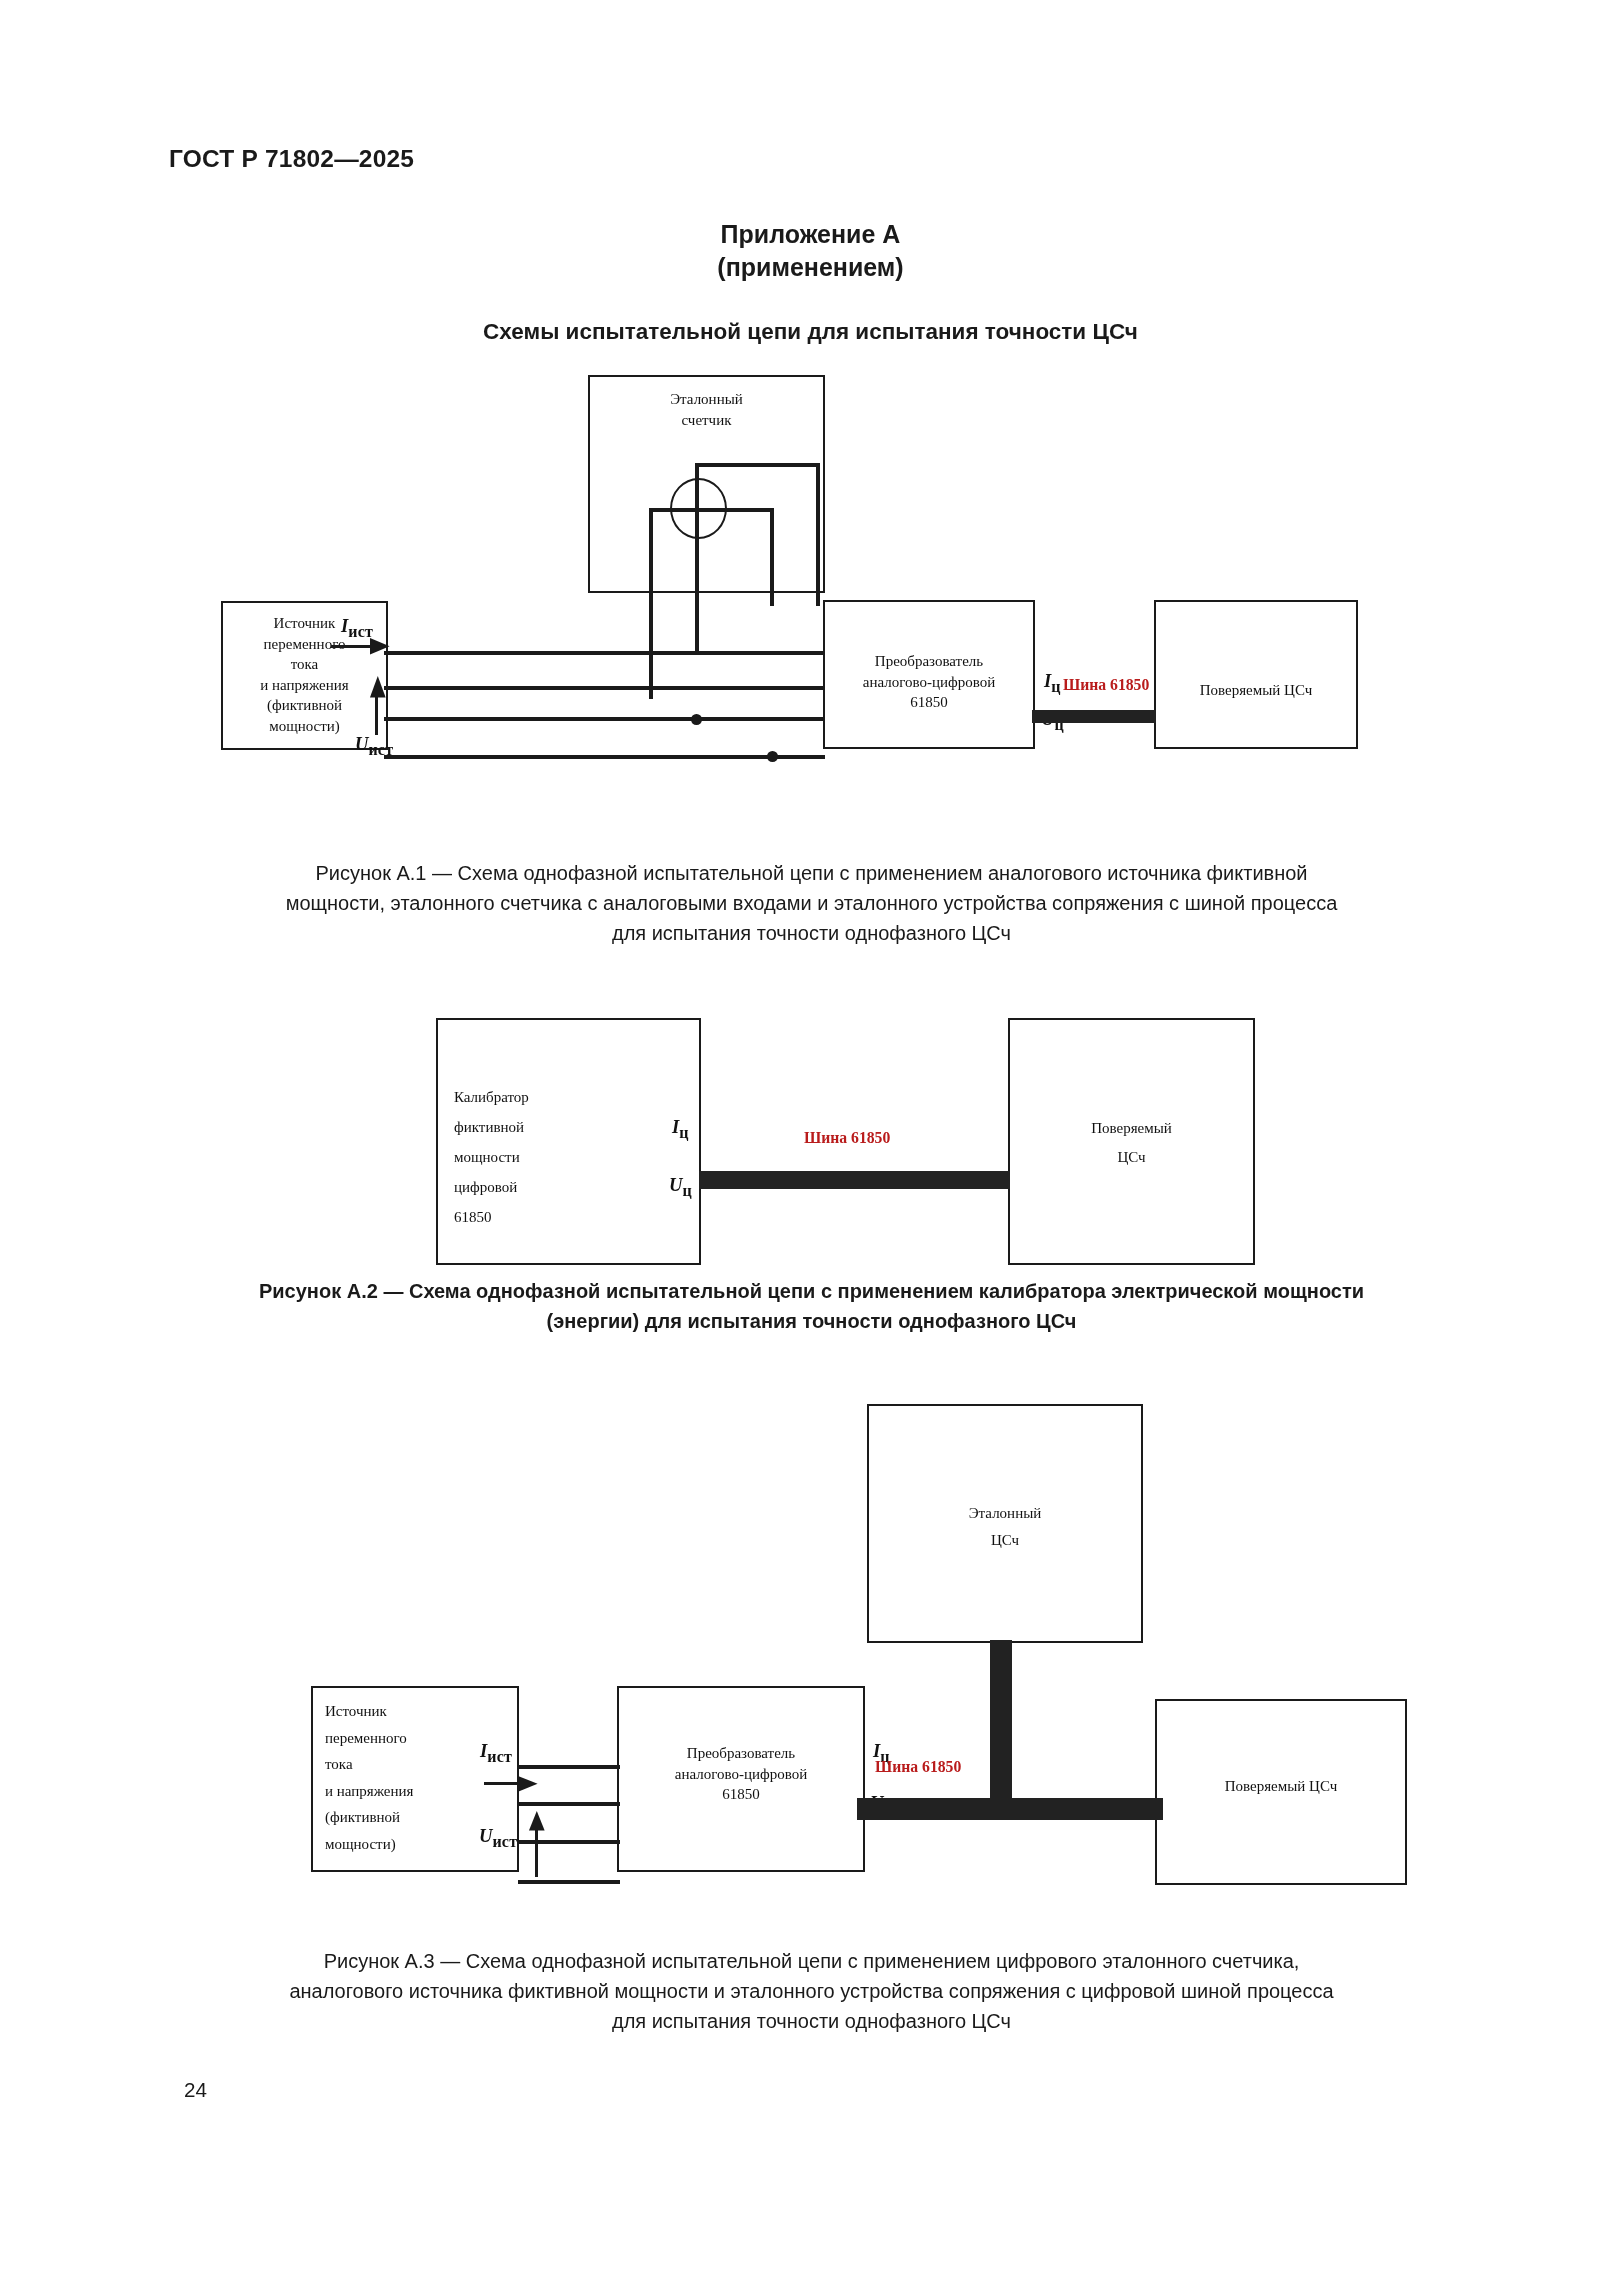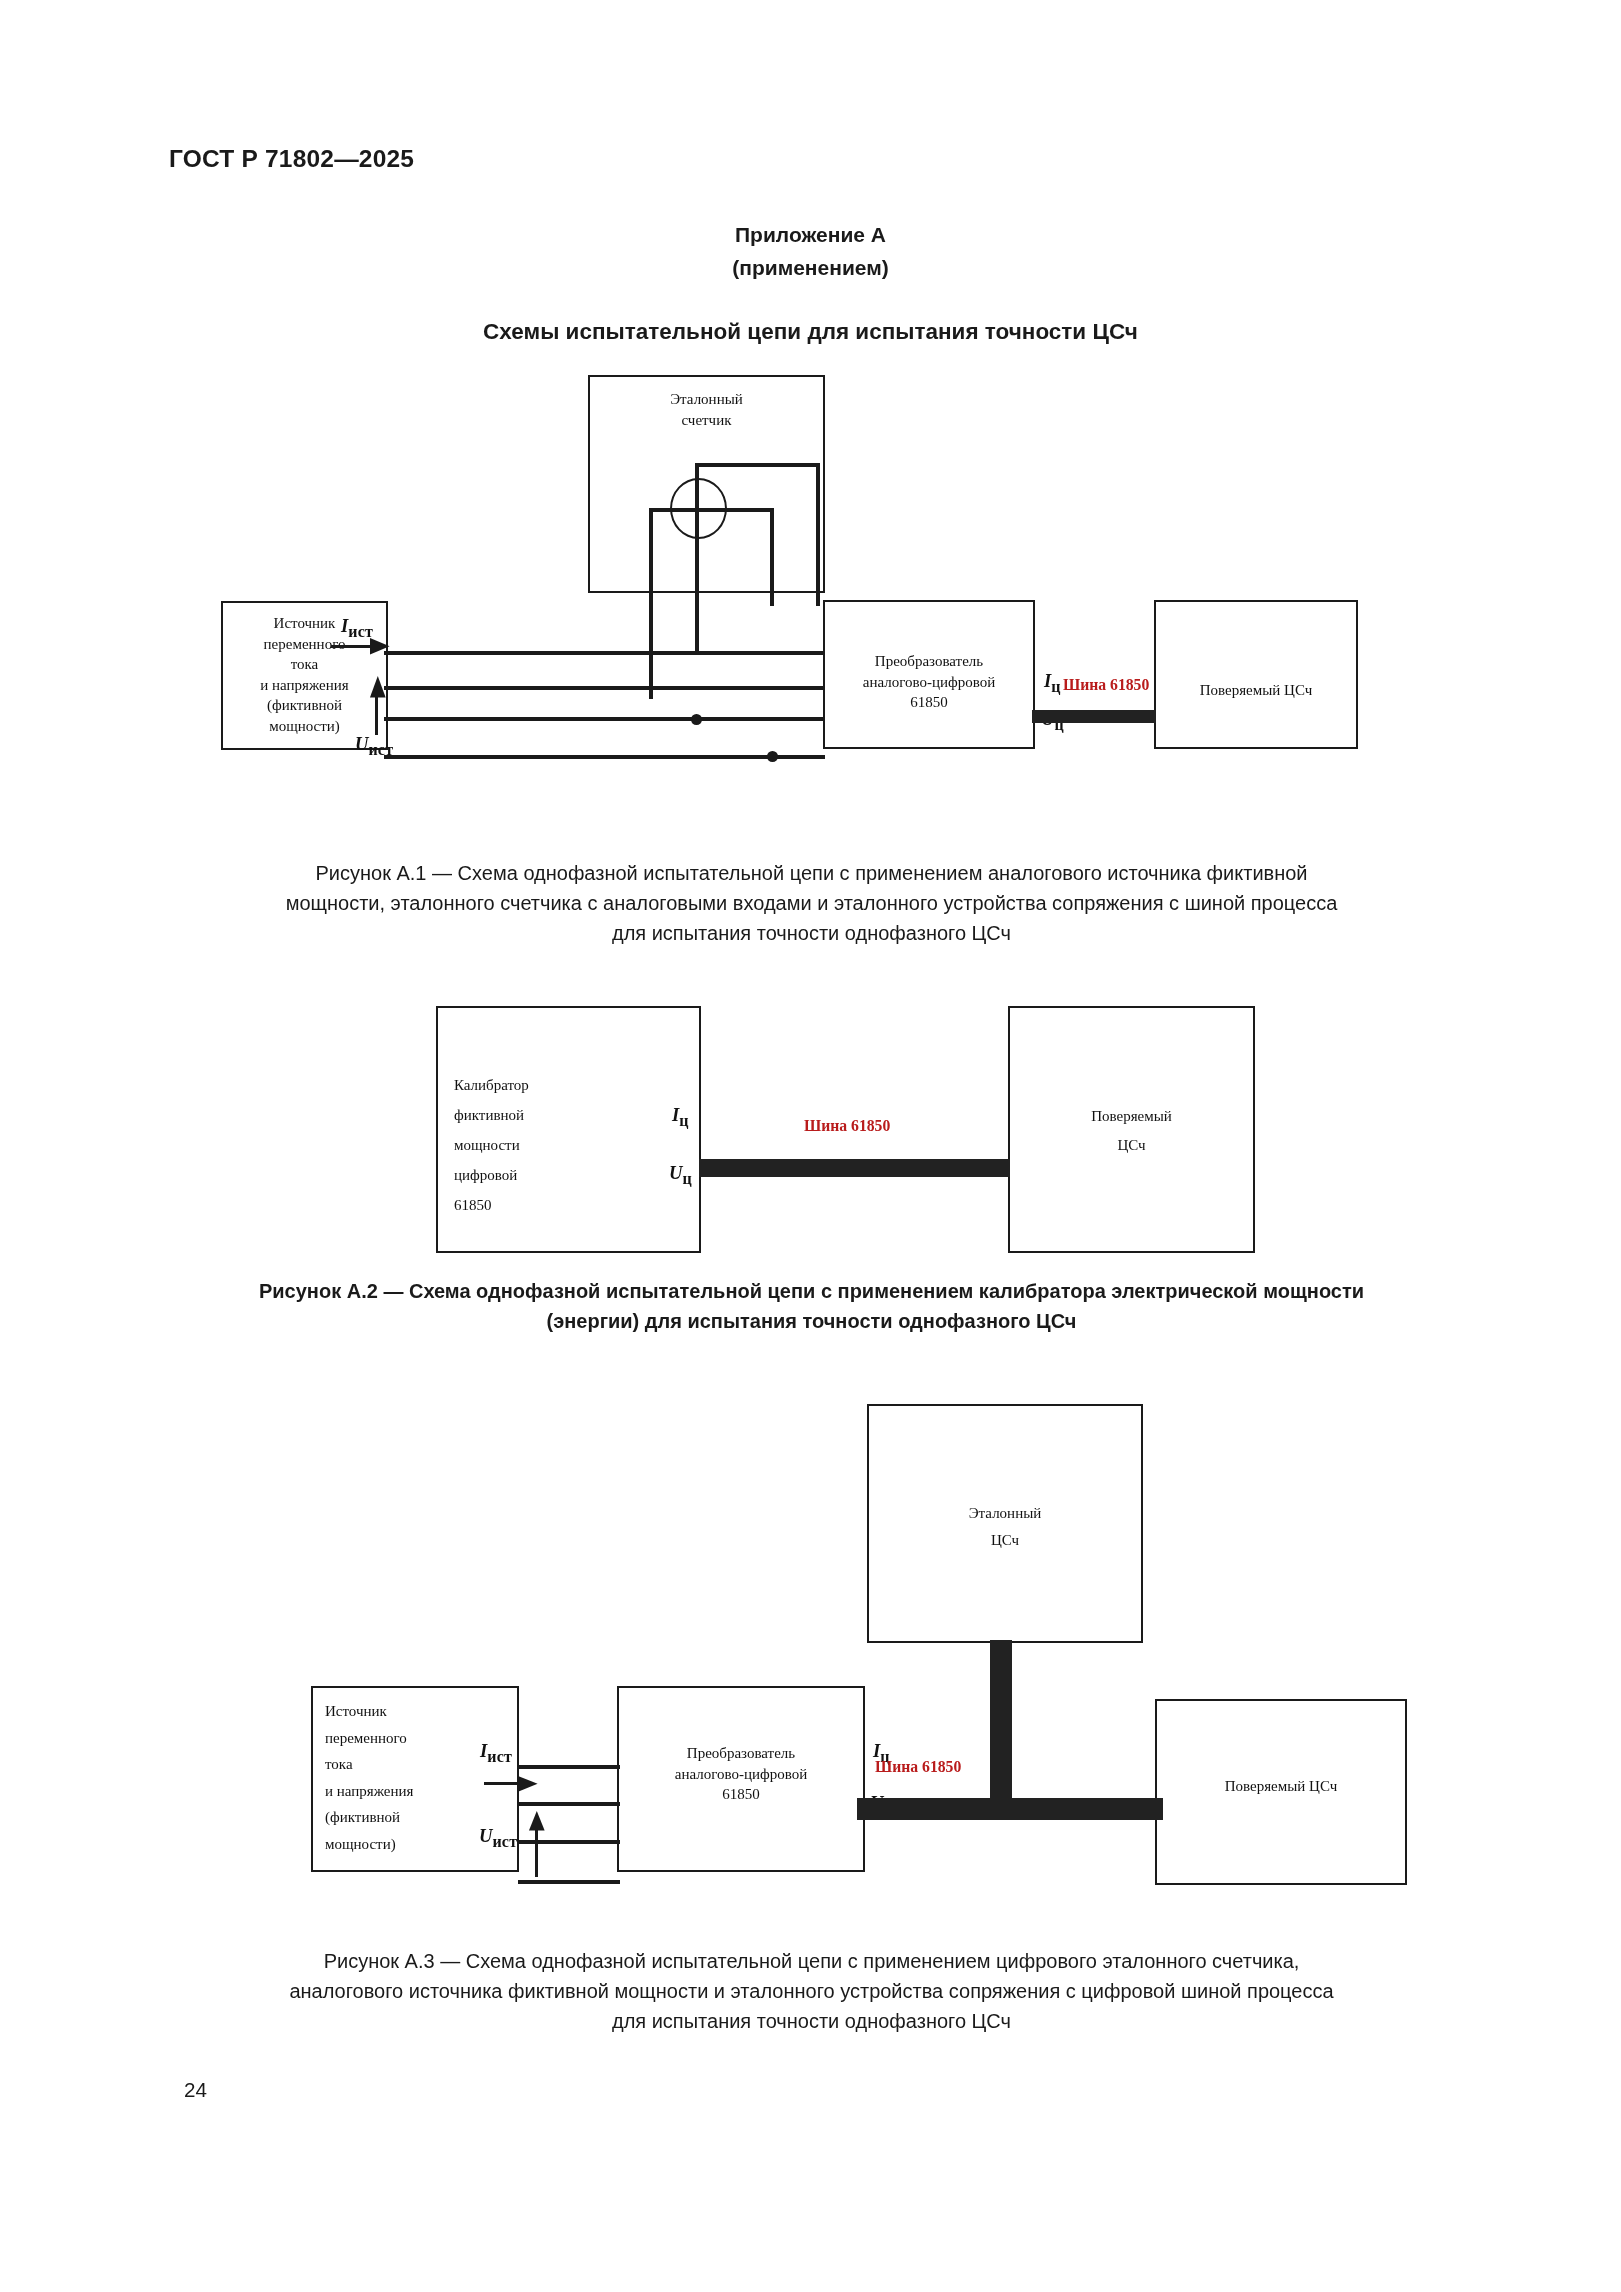--- a/index.html
+++ b/index.html
@@ -31,21 +31,21 @@
     white-space: nowrap;
   }
 
   
   .appendix-head {
     position: absolute;
     left: 0;
     top: 218px;
     width: 100%;
     text-align: center;
-    font-size: 21px;
+    font-size: 25px;
     font-weight: bold;
     line-height: 33px;
   }
   .appendix-head div { white-space: nowrap; }
 
   .section-title {
     position: absolute;
     left: 0;
     top: 319px;
     width: 100%;
@@ -234,21 +234,21 @@
     <div class="bus" style="left:1032px; top:710px; width:124px; height:12.7px;"></div>
     <div class="bus-label" style="left:1063px; top:676px;">Шина 61850</div>
   </div>
 
   <div class="caption" style="top:858px;">
     <div>Рисунок А.1 — Схема однофазной испытательной цепи с применением аналогового источника фиктивной</div>
     <div>мощности, эталонного счетчика с аналоговыми входами и эталонного устройства сопряжения с шиной процесса</div>
     <div>для испытания точности однофазного ЦСч</div>
   </div>
 
-  <div class="fig" style="left:0; top:0; width:1621px; height:1372px;">
+  <div class="fig" style="left:0; top:12px; width:1621px; height:1372px;">
 
     <div class="box" style="left:436px; top:1006px; width:265px; height:247px;"></div>
     <div class="box-label left-align" style="left:454px; top:1070px; width:196px; line-height:30px;">
       <div>Калибратор</div>
       <div>фиктивной</div>
       <div>мощности</div>
       <div>цифровой</div>
       <div>61850</div>
     </div>
 

